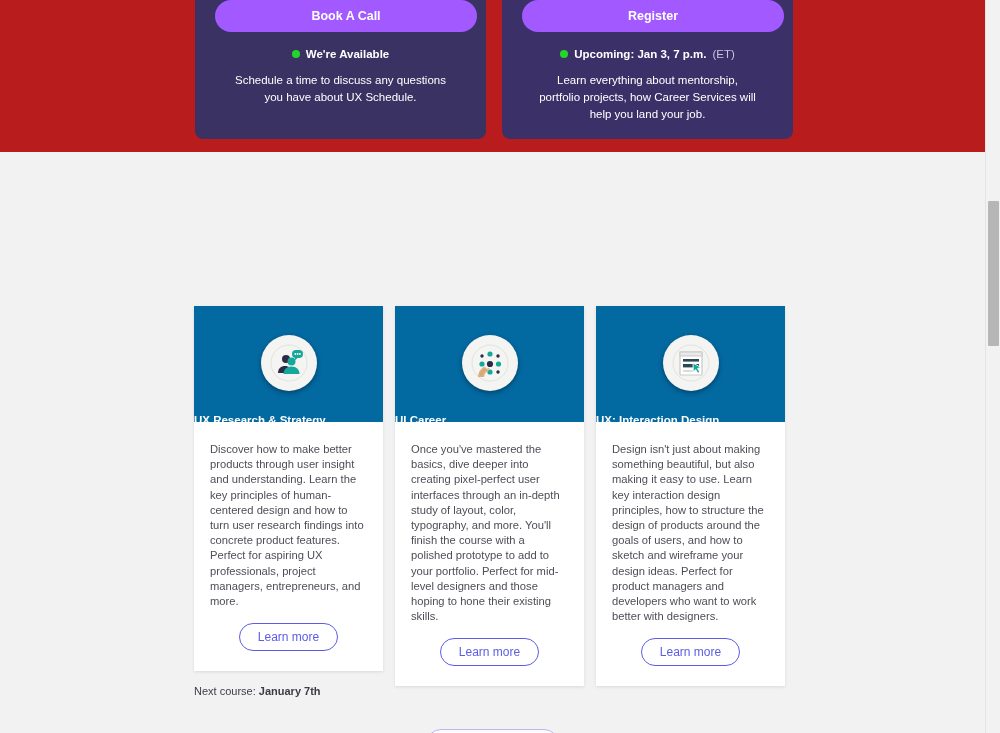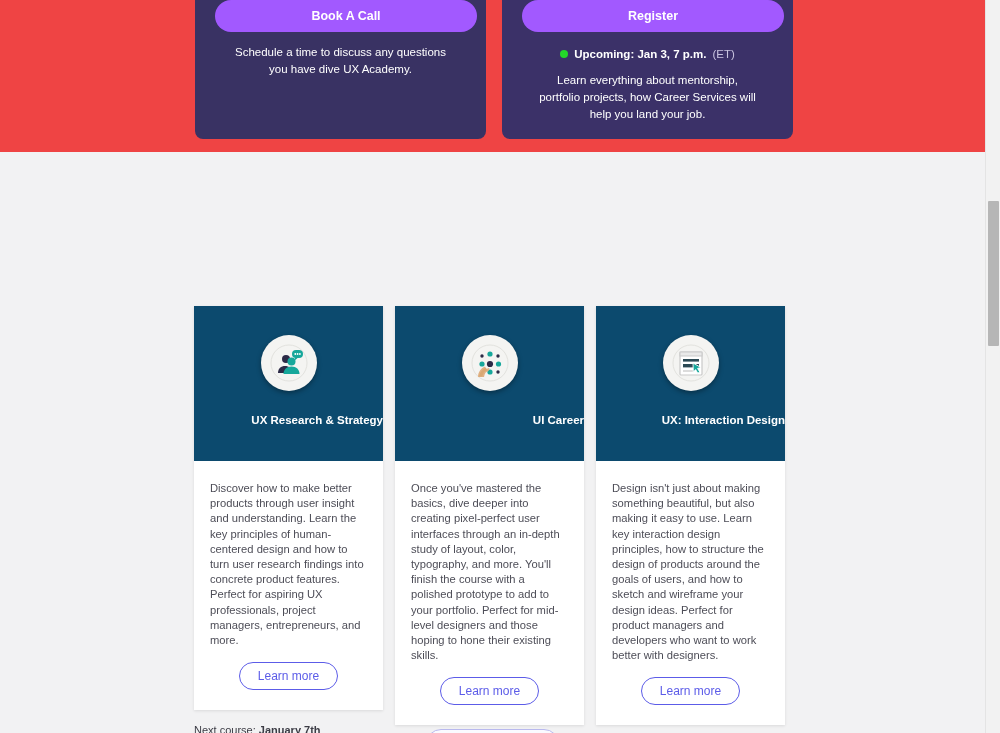--- a/index.html
+++ b/index.html
@@ -18,21 +18,21 @@
     height: 733px;
     overflow: hidden;
   }
 
   
   .hero {
     position: absolute;
     top: 0; left: 0;
     width: 985px;
     height: 152px;
-    background: #ef4444;
+    background: #b91c1c;
   }
 
   .hero-cards {
     position: absolute;
     top: -78px;
     left: 195px;
     width: 605px;
     display: flex;
     gap: 16px;
   }
@@ -126,24 +126,24 @@
 
   .course-col { width: 189px; }
 
   .course-card {
     background: #ffffff;
     box-shadow: 0 1px 3px rgba(0,0,0,0.10);
     overflow: hidden;
   }
 
   .card-head {
-    background: #0c4a6e;
-    height: 155px;
+    background: #0369a1;
+    height: 116px;
     padding-top: 29px;
-    text-align: right;
+    text-align: left;
   }
 
   .icon-circle {
     width: 56px; height: 56px;
     margin: 0 auto;
     border-radius: 50%;
     background: #f4f4f2;
     box-shadow: 0 2px 5px rgba(0,0,0,0.35);
     display: flex;
     align-items: center;
@@ -232,21 +232,25 @@
 </head>
 <body>
 
 <div id="page">
 
   <div class="hero">
     <div class="hero-cards">
 
       <div class="hero-card">
         <button class="hero-btn">Book A Call</button>
-        <div class="hero-desc">Schedule a time to discuss any questions you have dive UX Academy.</div>
+        <div class="hero-status">
+          <span class="dot"></span>
+          <span>We're Available</span>
+        </div>
+        <div class="hero-desc">Schedule a time to discuss any questions you have about UX Schedule.</div>
       </div>
 
       <div class="hero-card alt">
         <button class="hero-btn">Register</button>
         <div class="hero-status">
           <span class="dot"></span>
           <span>Upcoming: Jan 3, 7 p.m.</span>
           <span class="tz">(ET)</span>
         </div>
         <div class="hero-desc">Learn everything about mentorship, portfolio projects, how Career Services will help you land your job.</div>

